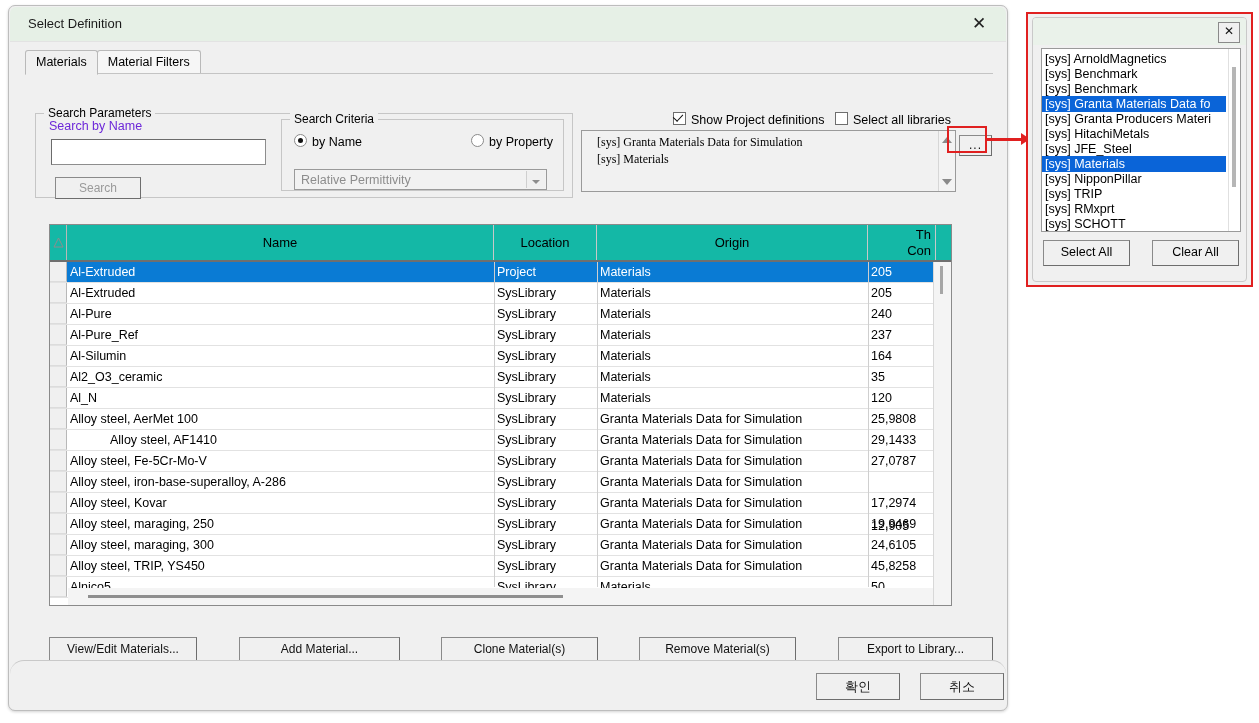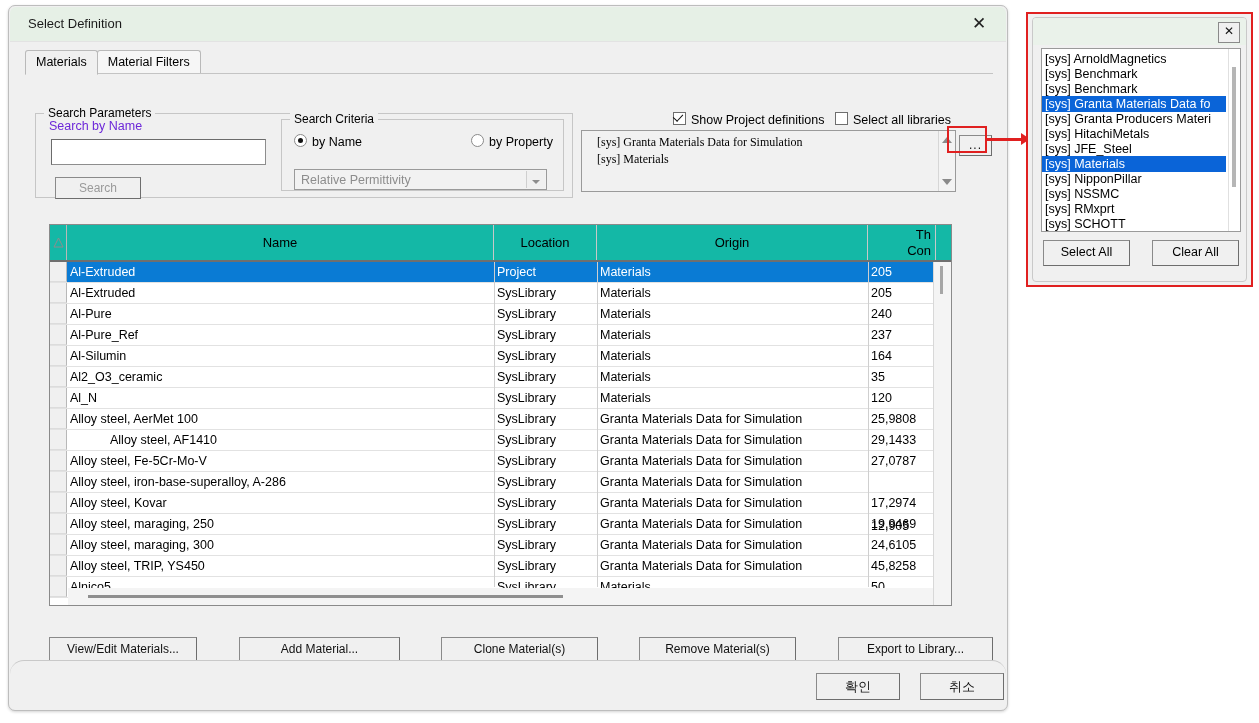--- a/index.html
+++ b/index.html
@@ -351,21 +351,21 @@
       <div id="popup-rows-host">
           <div class="popup-item" style="top: 2px;">[sys] ArnoldMagnetics</div>
           <div class="popup-item" style="top: 17px;">[sys] Benchmark</div>
           <div class="popup-item" style="top: 32px;">[sys] Benchmark</div>
           <div class="popup-item sel" style="top: 47px;">[sys] Granta Materials Data fo</div>
           <div class="popup-item" style="top: 62px;">[sys] Granta Producers Materi</div>
           <div class="popup-item" style="top: 77px;">[sys] HitachiMetals</div>
           <div class="popup-item" style="top: 92px;">[sys] JFE_Steel</div>
           <div class="popup-item sel" style="top: 107px;">[sys] Materials</div>
           <div class="popup-item" style="top: 122px;">[sys] NipponPillar</div>
-          <div class="popup-item" style="top: 137px;">[sys] NSSMC</div>
+          <div class="popup-item" style="top: 137px;">[sys] TRIP</div>
           <div class="popup-item" style="top: 152px;">[sys] RMxprt</div>
           <div class="popup-item" style="top: 167px;">[sys] SCHOTT</div>
         </div>
       <div class="popup-sb">
         <div class="thumb"></div>
       </div>
     </div>
     <div class="popup-btn" style="left:10px;">Select All</div>
     <div class="popup-btn" style="left:119px;">Clear All</div>
   </div>

